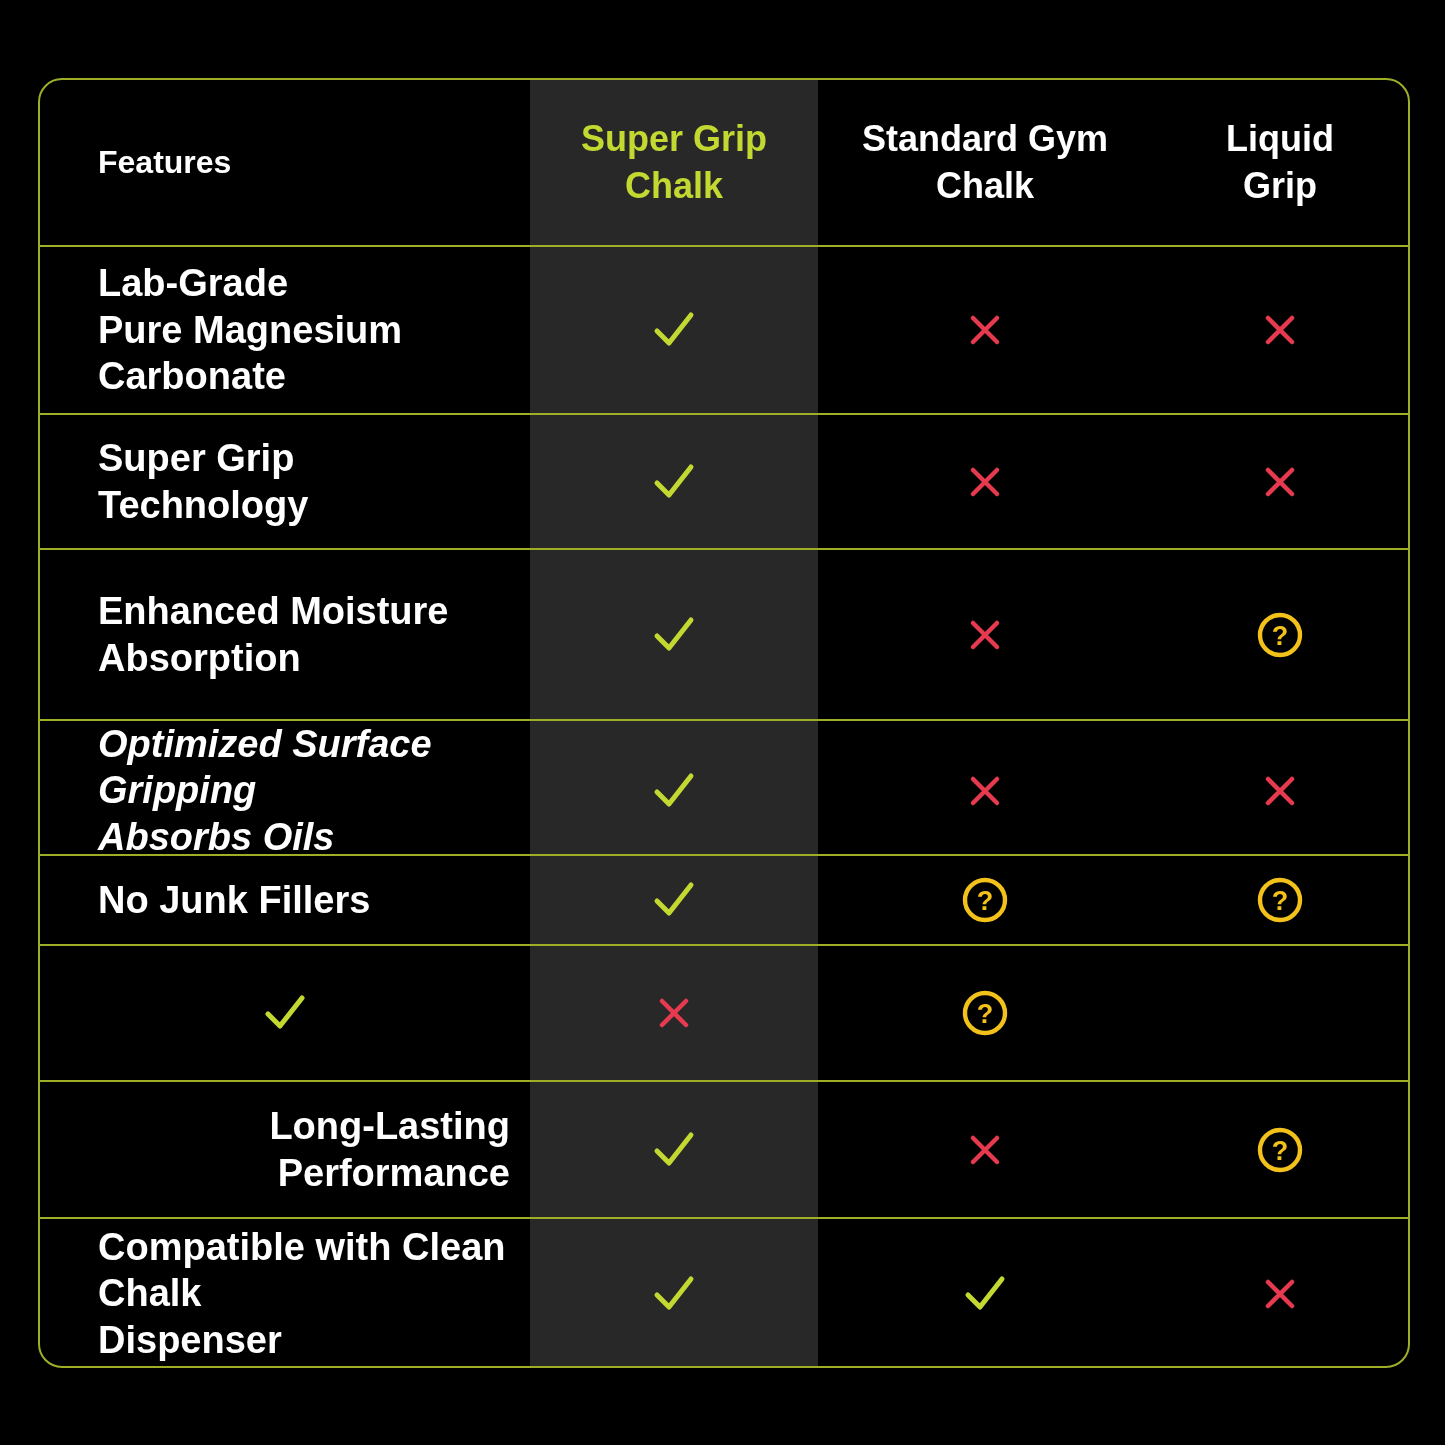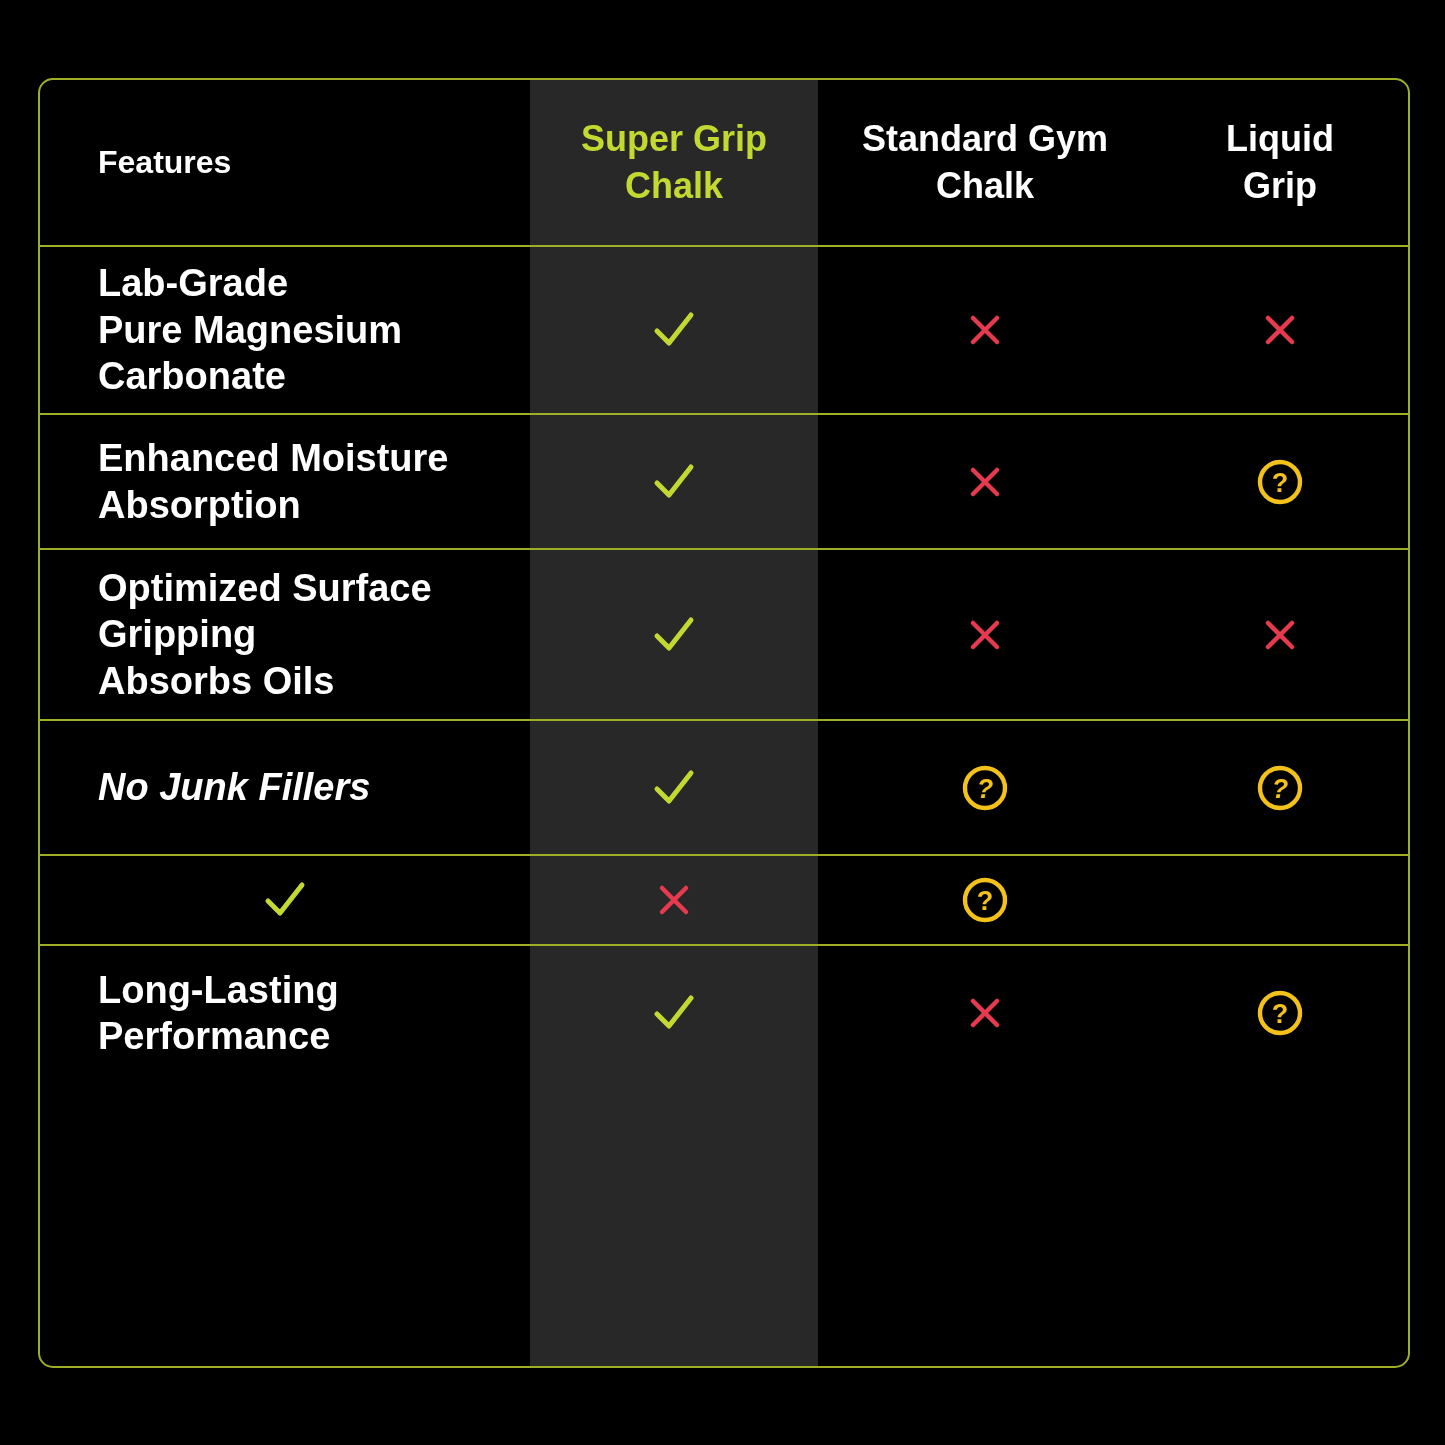--- a/index.html
+++ b/index.html
@@ -15,21 +15,21 @@
     background: #000000;
     overflow: hidden;
   }
   .compare-table {
     position: absolute;
     left: 38px;
     top: 78px;
     width: 1372px;
     height: 1290px;
     border: 2px solid #9fae27;
-    border-radius: 15px;
+    border-radius: 24px;
     overflow: hidden;
     box-sizing: border-box;
     background: #000000;
   }
   .highlight-col {
     position: absolute;
     left: 490px;
     top: 0;
     width: 288px;
     height: 100%;
@@ -45,21 +45,21 @@
     box-sizing: border-box;
   }
   .header-row { height: 165px; }
   .data-row { border-top: 2px solid #9fae27; }
   .data-row:nth-of-type(1) { height: 168px; }
   .data-row:nth-of-type(2) { height: 135px; }
   .data-row:nth-of-type(3) { height: 171px; }
   .data-row:nth-of-type(4) { height: 135px; font-style: italic; }
   .data-row:nth-of-type(5) { height: 90px; }
   .data-row:nth-of-type(6) { height: 136px; }
-  .data-row:nth-of-type(7) { height: 137px; }
+  .data-row:nth-of-type(7) { height: 137px; text-align: right; }
   .data-row:nth-of-type(8) { height: 151px; }
   .cell {
     display: flex;
     align-items: center;
     justify-content: center;
     height: 100%;
   }
   .feature-cell {
     justify-content: flex-start;
     padding-left: 58px;
@@ -121,20 +121,38 @@
               <path d="M8 8 L32 32 M32 8 L8 32" stroke="#e73a4f" stroke-width="4.5" stroke-linecap="round" fill="none"></path>
             </svg>
           </div>
           <div class="cell mark-cell">
             <svg width="40" height="40" viewBox="0 0 40 40" fill="none">
               <path d="M8 8 L32 32 M32 8 L8 32" stroke="#e73a4f" stroke-width="4.5" stroke-linecap="round" fill="none"></path>
             </svg>
           </div>
         </div>
         <div class="t-row data-row">
+          <div class="cell feature-cell">Super Grip Technology</div>
+          <div class="cell mark-cell">
+            <svg width="52" height="52" viewBox="0 0 52 52" fill="none">
+              <path d="M9 27 L21 39 L43 11" stroke="#c3d931" stroke-width="5" stroke-linecap="round" stroke-linejoin="round" fill="none"></path>
+            </svg>
+          </div>
+          <div class="cell mark-cell">
+            <svg width="40" height="40" viewBox="0 0 40 40" fill="none">
+              <path d="M8 8 L32 32 M32 8 L8 32" stroke="#e73a4f" stroke-width="4.5" stroke-linecap="round" fill="none"></path>
+            </svg>
+          </div>
+          <div class="cell mark-cell">
+            <svg width="40" height="40" viewBox="0 0 40 40" fill="none">
+              <path d="M8 8 L32 32 M32 8 L8 32" stroke="#e73a4f" stroke-width="4.5" stroke-linecap="round" fill="none"></path>
+            </svg>
+          </div>
+        </div>
+        <div class="t-row data-row">
           <div class="cell feature-cell">Enhanced Moisture
 Absorption</div>
           <div class="cell mark-cell">
             <svg width="52" height="52" viewBox="0 0 52 52" fill="none">
               <path d="M9 27 L21 39 L43 11" stroke="#c3d931" stroke-width="5" stroke-linecap="round" stroke-linejoin="round" fill="none"></path>
             </svg>
           </div>
           <div class="cell mark-cell">
             <svg width="40" height="40" viewBox="0 0 40 40" fill="none">
               <path d="M8 8 L32 32 M32 8 L8 32" stroke="#e73a4f" stroke-width="4.5" stroke-linecap="round" fill="none"></path>
@@ -213,18 +231,37 @@
           </div>
           <div class="cell mark-cell">
             <svg width="40" height="40" viewBox="0 0 40 40" fill="none">
               <path d="M8 8 L32 32 M32 8 L8 32" stroke="#e73a4f" stroke-width="4.5" stroke-linecap="round" fill="none"></path>
             </svg>
           </div>
           <div class="cell mark-cell">
             <svg width="50" height="50" viewBox="0 0 50 50" fill="none">
               <circle cx="25" cy="25" r="20" stroke="#f2c21a" stroke-width="4.4" fill="none"></circle>
               <text x="25" y="34.5" text-anchor="middle" font-family="Liberation Sans, sans-serif" font-size="27" font-weight="bold" fill="#f2c21a">?</text>
+            </svg>
+          </div>
+        </div>
+        <div class="t-row data-row">
+          <div class="cell feature-cell">Compatible with Clean Chalk
+Dispenser</div>
+          <div class="cell mark-cell">
+            <svg width="52" height="52" viewBox="0 0 52 52" fill="none">
+              <path d="M9 27 L21 39 L43 11" stroke="#c3d931" stroke-width="5" stroke-linecap="round" stroke-linejoin="round" fill="none"></path>
+            </svg>
+          </div>
+          <div class="cell mark-cell">
+            <svg width="52" height="52" viewBox="0 0 52 52" fill="none">
+              <path d="M9 27 L21 39 L43 11" stroke="#c3d931" stroke-width="5" stroke-linecap="round" stroke-linejoin="round" fill="none"></path>
+            </svg>
+          </div>
+          <div class="cell mark-cell">
+            <svg width="40" height="40" viewBox="0 0 40 40" fill="none">
+              <path d="M8 8 L32 32 M32 8 L8 32" stroke="#e73a4f" stroke-width="4.5" stroke-linecap="round" fill="none"></path>
             </svg>
           </div>
         </div>
       </div>
   </div>
 </div>
 
 </body></html>

